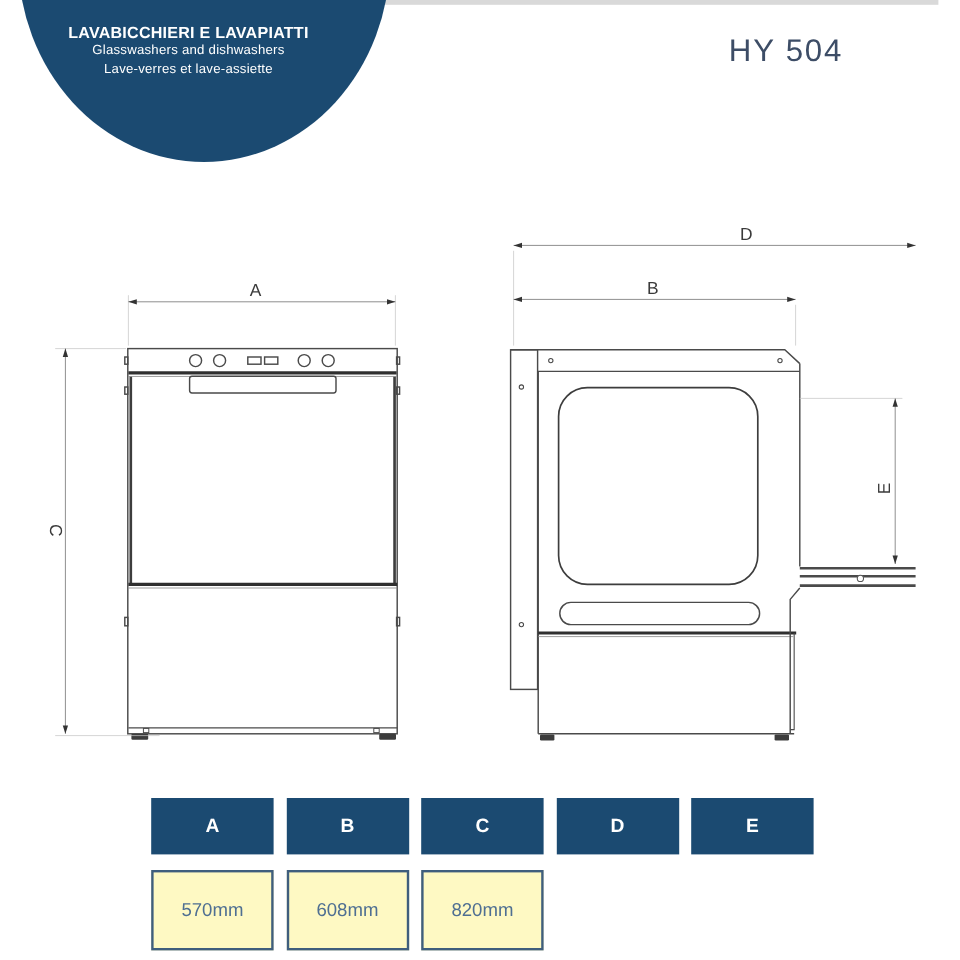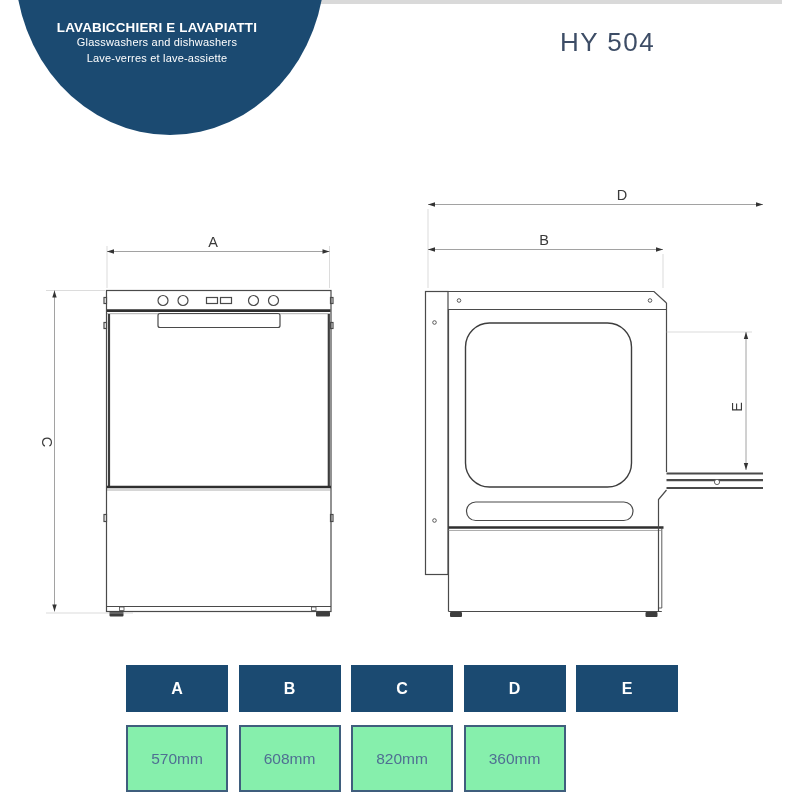--- a/index.html
+++ b/index.html
@@ -7,29 +7,29 @@
         font-family:"Liberation Sans",sans-serif;}
   
   #topstrip{position:absolute;left:47px;top:0;width:735px;height:4px;background:#d9d9d9;}
   
   #badge{position:absolute;left:15px;top:-205px;width:310px;height:340px;border-radius:50%;
          background:#1b4a71;}
   #badge-text{position:absolute;left:7px;top:20px;width:300px;text-align:center;color:#ffffff;}
   #badge-text .l{font-size:11px;line-height:15.3px;letter-spacing:.2px;}
   #badge-text .l0{font-weight:bold;font-size:13.4px;}
   
-  #model{position:absolute;left:560px;top:27px;width:190px;text-align:left;
+  #model{position:absolute;left:560px;top:27px;width:190px;text-align:center;
          font-size:26px;letter-spacing:1.5px;color:#3d4d66;}
   
   .trow{position:absolute;left:126px;display:flex;gap:10.5px;}
   #thead{top:665px;}
   #tvals{top:725px;}
   .hcell{width:102px;height:47px;background:#1b4a71;color:#ffffff;font-weight:bold;
          font-size:16px;text-align:center;line-height:47px;}
-  .vcell{box-sizing:border-box;width:102px;height:67px;background:#86efac;
+  .vcell{box-sizing:border-box;width:102px;height:67px;background:#fef9c3;
          border:2px solid #3f5e7d;color:#4f6f92;font-size:15.5px;text-align:center;
          line-height:63px;}
   svg{position:absolute;left:0;top:0;}
   svg text{font-family:"Liberation Sans",sans-serif;font-size:14.5px;fill:#3a3a3a;}
 </style>
 </head>
 <body>
 
 <div id="page">
 
@@ -163,16 +163,15 @@
     <div class="hcell">A</div>
     <div class="hcell">B</div>
     <div class="hcell">C</div>
     <div class="hcell">D</div>
     <div class="hcell">E</div>
   </div>
   <div id="tvals" class="trow">
     <div class="vcell">570mm</div>
     <div class="vcell">608mm</div>
     <div class="vcell">820mm</div>
-    <div class="vcell">360mm</div>
   </div>
 
 </div>
 
 </body></html>

